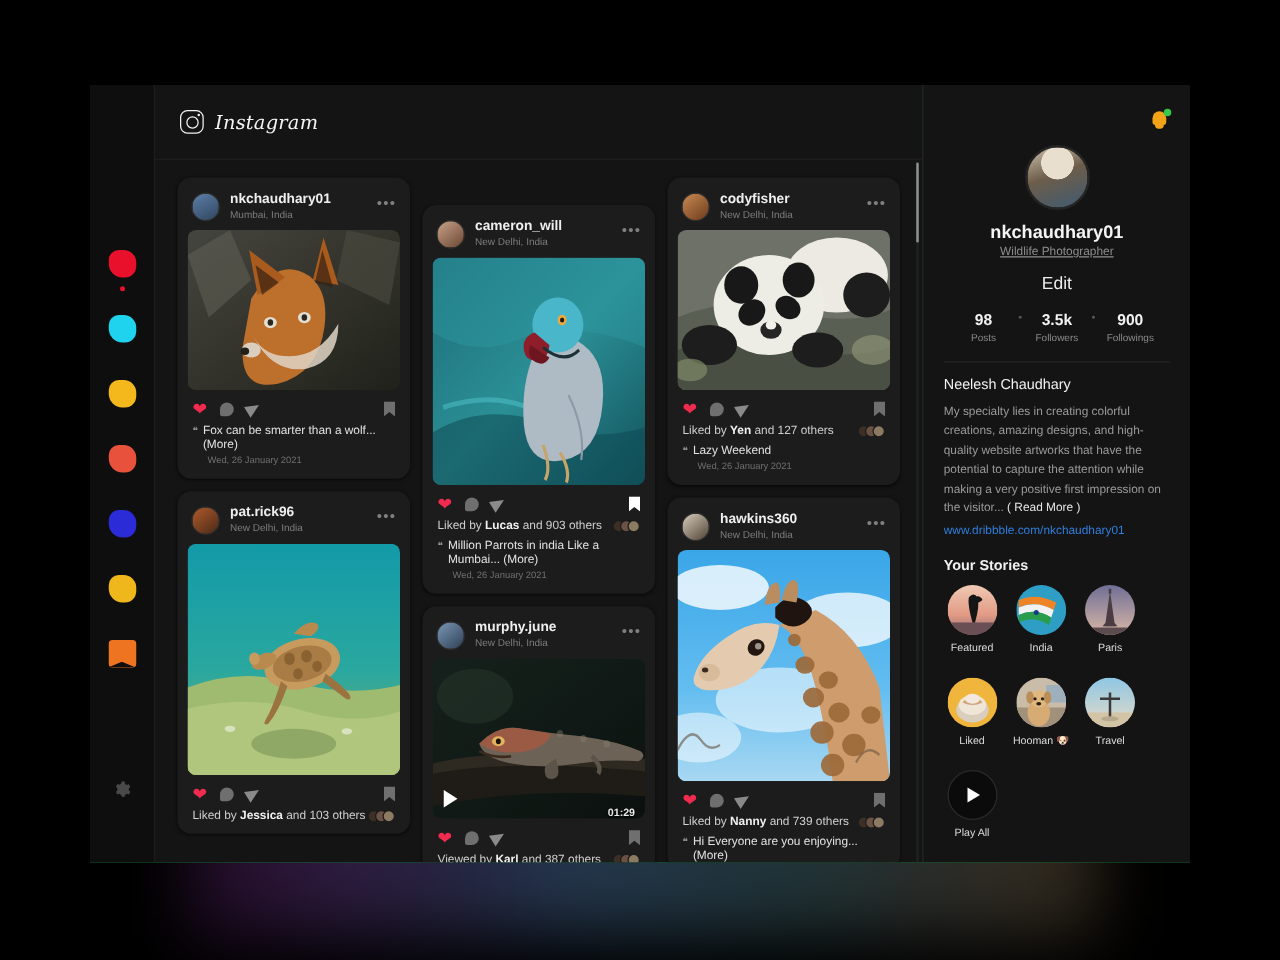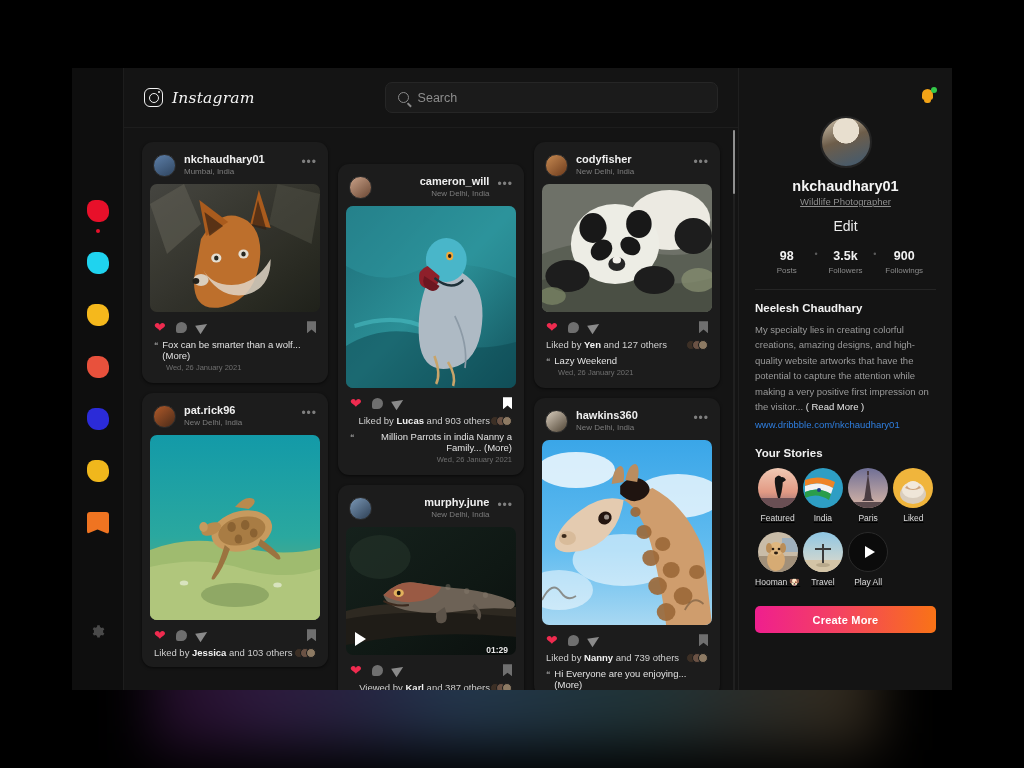--- a/index.html
+++ b/index.html
@@ -94,21 +94,21 @@
     background:transparent; border:none; outline:none; color:#cfcfcf;
     font-size:12.5px; font-family:"Liberation Sans", sans-serif; width:100%;
   }
   .search-input::placeholder{ color:#8d8d8d; }
 
   .feed-scroll{ flex:1; position:relative; overflow:hidden; }
   .feed{
     display:flex; gap:10px; padding: 14px 18px 0 18px; height:100%;
   }
   .col{ flex:1; display:flex; flex-direction:column; gap:10px; min-width:0; }
-  .col.offset{ padding-top: 22px; text-align: right; }
+  .col.offset{ padding-top: 22px; }
 
   .card{
     background:#1c1c1c; border-radius:11px; padding:8px 8px 4px 8px;
     box-shadow:0 1px 3px rgba(0,0,0,.6);
   }
   .card-head{ display:flex; align-items:center; gap:8px; padding:3px 3px 7px 3px; }
   .avatar{
     width:23px; height:23px; border-radius:50%; flex:0 0 auto;
     background-size:cover; background-position:center; border:1px solid #2d2d2d;
   }
@@ -182,27 +182,27 @@
   .edit-btn{ text-align:center; color:#ededed; font-size:14px; margin-top:11px; cursor:pointer; }
 
   .stats{ display:flex; justify-content:space-between; margin-top:15px; padding: 0 4px; }
   .stat{ text-align:center; flex:1; }
   .stat-num{ color:#f2f2f2; font-size:12.5px; font-weight:bold; }
   .stat-lbl{ color:#8b8b8b; font-size:8px; margin-top:3px; }
   .stat-sep{ color:#5a5a5a; font-size:9px; }
 
   .divider{ height:1px; background:#252525; margin: 14px 0 12px 0; }
 
-  .bio-name{ color:#f2f2f2; font-size:11.5px; font-weight:bold; }
+  .bio-name{ color:#f2f2f2; font-size:11.5px; font-weight:normal; }
   .bio-text{ color:#9a9a9a; font-size:9.5px; line-height:1.62; margin-top:8px; }
   .bio-text .more{ color:#e6e6e6; }
   .bio-link{ color:#2f7fe0; font-size:9.5px; display:block; margin-top:5px; text-decoration:none; }
 
   .stories-title{ color:#f0f0f0; font-size:11.5px; font-weight:bold; margin-top:17px; }
-  .stories-grid{ display:flex; flex-wrap:wrap; gap:0; margin-top:9px;text-decoration:underline; }
+  .stories-grid{ display:flex; flex-wrap:wrap; gap:10px; margin-top:9px; }
   .story{ width:25%; display:flex; flex-direction:column; align-items:center; margin-bottom:9px; cursor:pointer; }
   .story-circ{ width:40px; height:40px; border-radius:50%; overflow:hidden; position:relative; }
   .story-circ svg{ display:block; width:100%; height:100%; }
   .story-lbl{ color:#dcdcdc; font-size:8.5px; margin-top:5px; white-space:nowrap; }
   .play-circ{ width:40px; height:40px; border-radius:50%; background:#0b0b0b; border:1px solid #2a2a2a; display:flex; align-items:center; justify-content:center; }
   .play-circ .tri{ width:0;height:0; border-left:10px solid #fff; border-top:6px solid transparent; border-bottom:6px solid transparent; margin-left:3px; }
 
   .create-btn{
     margin-top:10px; height:27px; border-radius:5px; display:flex; align-items:center; justify-content:center;
     background: linear-gradient(90deg, #ef1f8e 0%, #f4435f 48%, #f97316 100%);
@@ -245,24 +245,20 @@
           <path fill="#9a9a9a" d="M12 8.5A3.5 3.5 0 1 0 12 15.5 3.5 3.5 0 0 0 12 8.5zm9 3.5c0-.5-.04-.99-.12-1.46l2.06-1.6-2-3.46-2.44.98a8.9 8.9 0 0 0-2.53-1.46L15.6 2h-4l-.37 2.6c-.9.33-1.75.82-2.5 1.45L6.3 5.07l-2 3.46 2.06 1.6A9.2 9.2 0 0 0 6.24 12c0 .5.04.99.12 1.46l-2.06 1.6 2 3.46 2.44-.98c.75.63 1.6 1.12 2.5 1.45l.37 2.6h4l.37-2.6a8.9 8.9 0 0 0 2.53-1.46l2.44.98 2-3.46-2.06-1.6c.08-.47.12-.96.12-1.45z"></path>
         </svg>
       </div>
     </div>
 
     <div class="center">
       <div class="topbar">
         <div class="brand">
           <span class="ig-glyph"></span>
           <span class="brand-text">Instagram</span>
-        </div>
-        <div class="search-wrap">
-          <span class="mag"></span>
-          <input class="search-input" value="" placeholder="Search" style="">
         </div>
       </div>
 
       <div class="feed-scroll">
         <div class="feed">
 
           <div class="col">
 
             <div class="card">
               <div class="card-head">
@@ -413,21 +409,21 @@
               <div class="likes-row">
                 <span class="likes-txt"><span>Liked by</span> <b>Lucas</b> <span>and 903 others</span></span>
                 <span class="like-stack">
                   <span class="like-av" style="background:#3c2f25"></span>
                   <span class="like-av" style="background:#6b5244"></span>
                   <span class="like-av" style="background:#8d7a63"></span>
                 </span>
               </div>
               <div class="cap-row">
                 <span class="quote">❝</span>
-                <span class="caption">Million Parrots in india Nanny a Family... (More)</span>
+                <span class="caption">Million Parrots in india Like a Mumbai... (More)</span>
               </div>
               <div class="date">Wed, 26 January 2021</div>
             </div>
 
             <div class="card">
               <div class="card-head">
                 <div class="avatar" style="background-image:linear-gradient(140deg,#7a97b5,#2e4055);"></div>
                 <div class="ch-text">
                   <div class="ch-name">murphy.june</div>
                   <div class="ch-loc">New Delhi, India</div>

